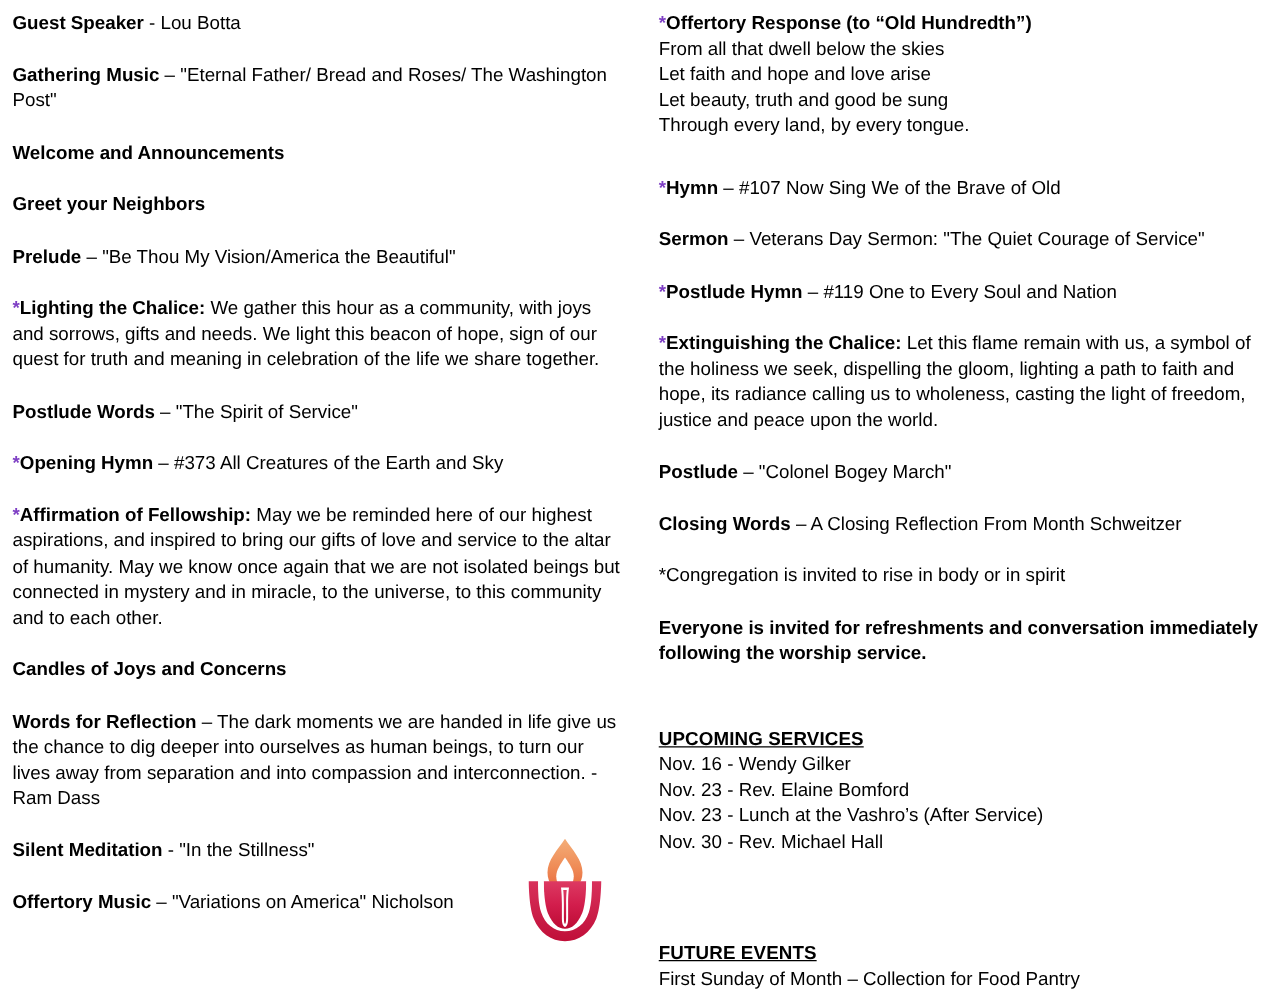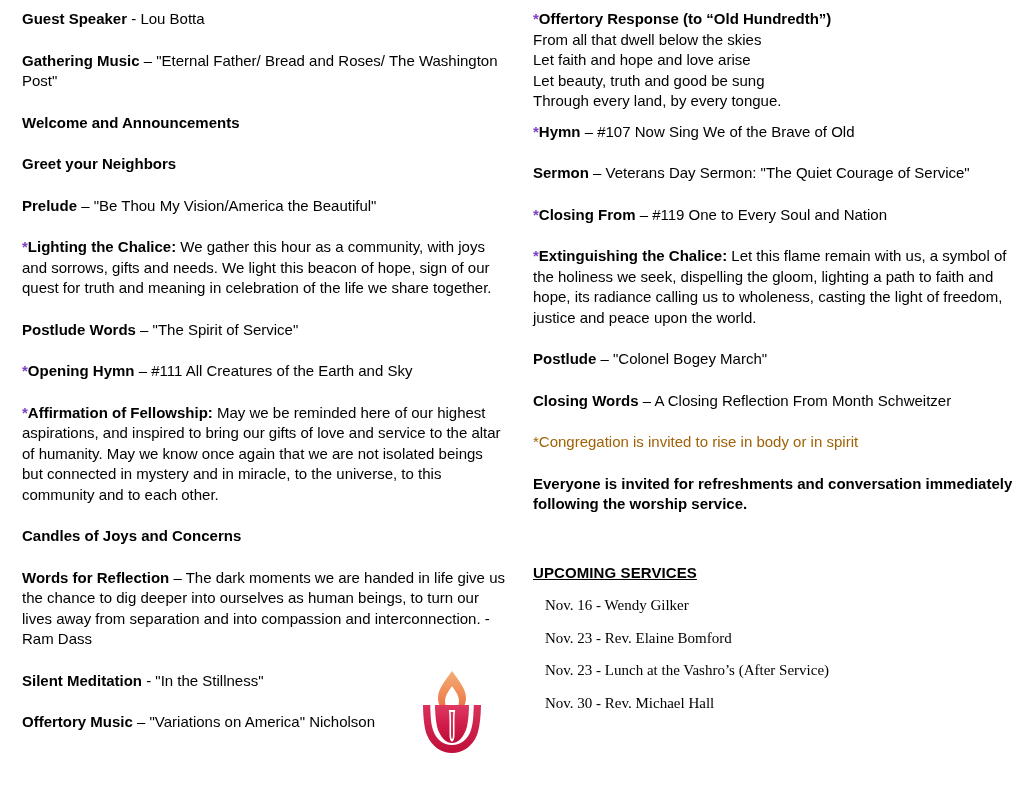--- a/index.html
+++ b/index.html
@@ -17,66 +17,65 @@
     line-height: 20.5px;
     color: #000000;
     overflow: hidden;
     -webkit-font-smoothing: antialiased;
   }
   .page {
     position: absolute;
     inset: 0;
     display: flex;
     box-sizing: border-box;
-    padding-left: 12px;
   }
   .col {
     box-sizing: border-box;
     position: relative;
   }
   .col-left {
     width: 515px;
     padding: 9px 14px 0 10px;
   }
   .col-right {
     width: 509px;
     padding: 9px 10px 0 12px;
   }
   .blk {
     margin: 0 0 21px 0;
   }
   .blk.lyrics {
-    margin-bottom: 10px;
+    margin-bottom: 29px;
   }
   .lbl {
     font-weight: bold;
   }
   .star {
     color: #7e3fc4;
     font-weight: bold;
   }
   .purple-line {
-    color: #a16207;
+    color: #000000;
   }
   .allbold {
     font-weight: bold;
   }
   .uhead {
     font-weight: bold;
     text-decoration: underline;
     text-underline-offset: 1px;
     letter-spacing: .1px;
     margin-top: 48px;
   }
   .listline { display: block; }
   .sect-gap { height: 21px; }
 
   
   .blk-list { margin: 0; }
-  .blk-list .listline { margin: 12px; font-family: Liberation Serif, serif; }
+  .blk-list .listline { margin: 0; }
 
   
   .chalice-wrap {
     position: absolute;
     left: 418px;
     top: 667px;
     width: 68px;
     height: 90px;
   }
   .chalice-wrap svg { display: block; }
@@ -95,21 +94,21 @@
     <p class="blk"><span class="star"></span><span class="lbl">Welcome and Announcements</span><span></span></p>
 
     <p class="blk"><span class="star"></span><span class="lbl">Greet your Neighbors</span><span></span></p>
 
     <p class="blk"><span class="star"></span><span class="lbl">Prelude</span><span> – "Be Thou My Vision/America the Beautiful"</span></p>
 
     <p class="blk"><span class="star">*</span><span class="lbl">Lighting the Chalice:</span><span> We gather this hour as a community, with joys and sorrows, gifts and needs. We light this beacon of hope, sign of our quest for truth and meaning in celebration of the life we share together.</span></p>
 
     <p class="blk"><span class="star"></span><span class="lbl">Postlude Words</span><span> – "The Spirit of Service"</span></p>
 
-    <p class="blk"><span class="star">*</span><span class="lbl">Opening Hymn</span><span> – #111 All Creatures of the Earth and Sky</span></p>
+    <p class="blk"><span class="star">*</span><span class="lbl">Opening Hymn</span><span> – #373 All Creatures of the Earth and Sky</span></p>
 
     <p class="blk"><span class="star">*</span><span class="lbl">Affirmation of Fellowship:</span><span> May we be reminded here of our highest aspirations, and inspired to bring our gifts of love and service to the altar of humanity. May we know once again that we are not isolated beings but connected in mystery and in miracle, to the universe, to this community and to each other.</span></p>
 
     <p class="blk"><span class="star"></span><span class="lbl">Candles of Joys and Concerns</span><span></span></p>
 
     <p class="blk"><span class="star"></span><span class="lbl">Words for Reflection</span><span> – The dark moments we are handed in life give us the chance to dig deeper into ourselves as human beings, to turn our lives away from separation and into compassion and interconnection.  -Ram Dass</span></p>
 
     <p class="blk"><span class="star"></span><span class="lbl">Silent Meditation</span><span> - "In the Stillness"</span></p>
 
     <p class="blk"><span class="star"></span><span class="lbl">Offertory Music</span><span> – "Variations on America"  Nicholson</span></p>
@@ -123,21 +122,21 @@
       <div class="listline">From all that dwell below the skies</div>
       <div class="listline">Let faith and hope and love arise</div>
       <div class="listline">Let beauty, truth and good be sung</div>
       <div class="listline">Through every land, by every tongue.</div>
     </div>
 
     <p class="blk"><span class="star">*</span><span class="lbl">Hymn</span><span> – #107 Now Sing We of the Brave of Old</span></p>
 
     <p class="blk"><span class="star"></span><span class="lbl">Sermon</span><span> – Veterans Day Sermon: "The Quiet Courage of Service"</span></p>
 
-    <p class="blk"><span class="star">*</span><span class="lbl">Closing From</span><span> – #119 One to Every Soul and Nation</span></p>
+    <p class="blk"><span class="star">*</span><span class="lbl">Postlude Hymn</span><span> – #119 One to Every Soul and Nation</span></p>
 
     <p class="blk"><span class="star">*</span><span class="lbl">Extinguishing the Chalice:</span><span> Let this flame remain with us, a symbol of the holiness we seek, dispelling the gloom, lighting a path to faith and hope, its radiance calling us to wholeness, casting the light of freedom, justice and peace upon the world.</span></p>
 
     <p class="blk"><span class="star"></span><span class="lbl">Postlude</span><span> – "Colonel Bogey March"</span></p>
 
     <p class="blk"><span class="star"></span><span class="lbl">Closing Words</span><span> – A Closing Reflection From Month Schweitzer</span></p>
 
     <p class="blk purple-line">*Congregation is invited to rise in body or in spirit</p>
 
     <p class="blk allbold">Everyone is invited for refreshments and conversation immediately following the worship service.</p>

